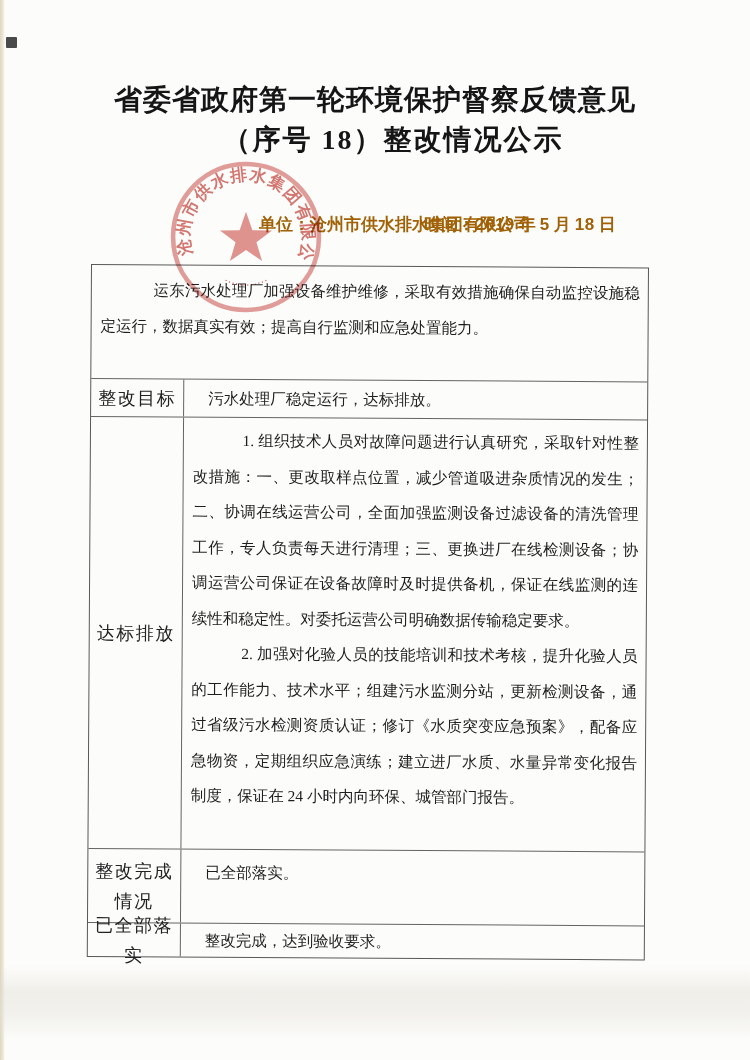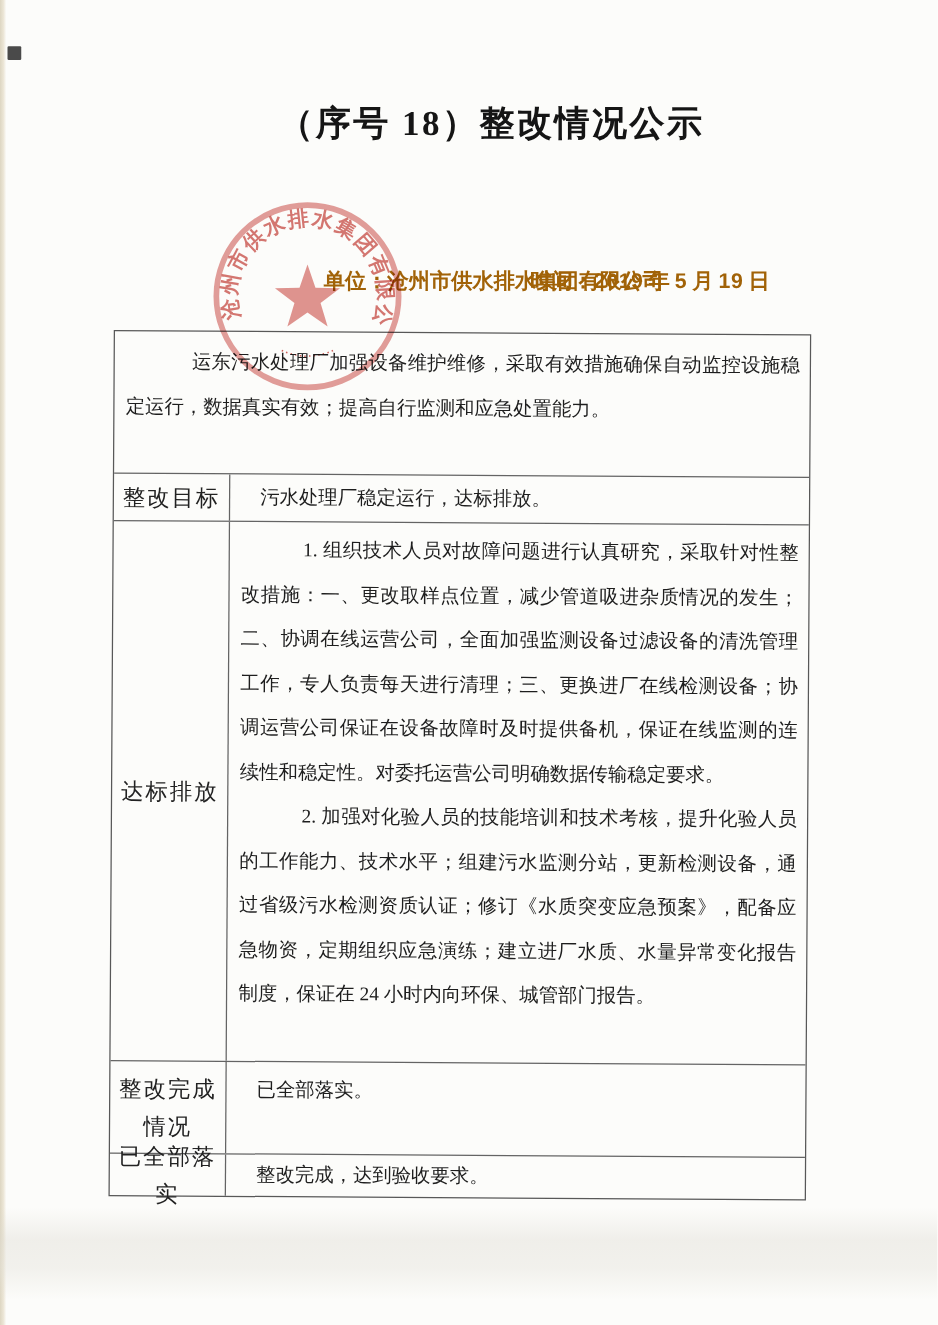--- a/index.html
+++ b/index.html
@@ -76,27 +76,28 @@
   .effect-text{margin:0;padding:0 8px 0 24px;font-size:15.5px;line-height:33px;}
 </style>
 </head>
 <body>
 
 <div class="scan-left-edge"></div>
 <div class="scan-bottom-band"></div>
 <div class="corner-mark"></div>
 
 <div class="doc-title">
+  <div class="t1">省委省政府第一轮环境保护督察反馈意见</div>
   <div class="t2">（序号 18）整改情况公示</div>
 </div>
 
 <div class="meta-line">
   <span>单位：</span><span>沧州市供水排水集团有限公司</span>
   <span class="meta-time">
-    <span>时间：</span><span class="num">2019</span><span class="u">年</span><span class="num">5</span><span class="u">月</span><span class="num">19</span><span class="u">日</span>
+    <span>时间：</span><span class="num">2019</span><span class="u">年</span><span class="num">5</span><span class="u">月</span><span class="num">18</span><span class="u">日</span>
   </span>
 </div>
 
 <svg class="stamp" viewBox="0 0 156 156" xmlns="http://www.w3.org/2000/svg">
   <defs>
     <path id="ringPath" d="M 25.4,97.2 A 56,56 0 1 1 130.6,97.2" fill="none"></path>
     <path id="serialPath" d="M 54.5,122.1 A 50,50 0 0 0 101.5,122.1" fill="none"></path>
   </defs>
   <circle cx="78" cy="78" r="72" fill="none" stroke="rgba(204,78,72,0.55)" stroke-width="4.5"></circle>
   <polygon points="78,53 84.3,71.3 103.7,71.7 88.3,83.3 93.9,101.8 78,90.8 62.1,101.8 67.7,83.3 52.3,71.7 71.7,71.3" fill="rgba(203,72,66,0.58)"></polygon>

